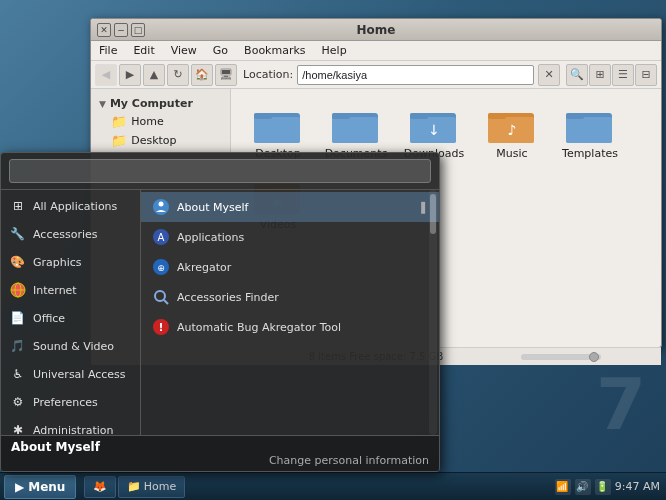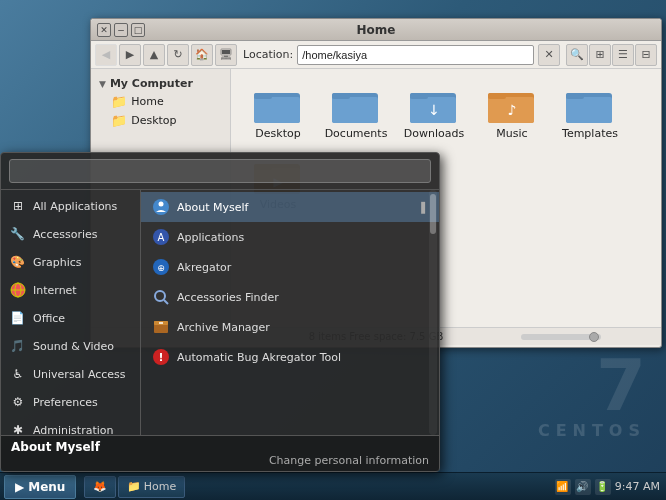--- a/index.html
+++ b/index.html
@@ -465,34 +465,41 @@
       left: 1px;
     }
   </style>
 </head>
 <body>
 
 <div class="desktop">
 
   <div class="centos-watermark">
     <div class="centos-number">7</div>
-    <div class="centos-text">CENTOS</div>
   </div>
 
   <div class="file-manager">
     <div class="window-titlebar">
       <div class="window-controls">
         <div class="win-btn">✕</div>
         <div class="win-btn">−</div>
         <div class="win-btn">□</div>
       </div>
       <div class="window-title">Home</div>
       <div style="width:48px"></div>
     </div>
 
+    <div class="menubar">
+      <span class="menubar-item">File</span>
+      <span class="menubar-item">Edit</span>
+      <span class="menubar-item">View</span>
+      <span class="menubar-item">Go</span>
+      <span class="menubar-item">Bookmarks</span>
+      <span class="menubar-item">Help</span>
+    </div>
 
     <div class="toolbar">
       <div class="tb-btn disabled">◀</div>
       <div class="tb-btn">▶</div>
       <div class="tb-btn">▲</div>
       <div class="tb-btn">↻</div>
       <div class="tb-btn">🏠</div>
       <div class="tb-btn">🖥</div>
       <div class="location-bar">
         <span class="location-label">Location:</span>
@@ -688,30 +695,20 @@
             <svg width="18" height="18" viewBox="0 0 18 18">
               <circle cx="8" cy="8" r="5" fill="none" stroke="#88aadd" stroke-width="2"></circle>
               <line x1="12" y1="12" x2="16" y2="16" stroke="#88aadd" stroke-width="2"></line>
             </svg>
           </div>
           <span>Accessories Finder</span>
         </div>
         <div class="app-item">
           <div class="app-icon">
             <svg width="18" height="18" viewBox="0 0 18 18">
-              <rect x="2" y="3" width="14" height="12" rx="1" fill="#aa6622"></rect>
-              <rect x="2" y="3" width="14" height="4" rx="1" fill="#cc8833"></rect>
-              <line x1="7" y1="5" x2="11" y2="5" stroke="white" stroke-width="1.5"></line>
-            </svg>
-          </div>
-          <span>Archive Manager</span>
-        </div>
-        <div class="app-item">
-          <div class="app-icon">
-            <svg width="18" height="18" viewBox="0 0 18 18">
               <circle cx="9" cy="9" r="8" fill="#cc2222"></circle>
               <text x="9" y="13" text-anchor="middle" fill="white" font-size="11" font-weight="bold">!</text>
             </svg>
           </div>
           <span>Automatic Bug Akregator Tool</span>
         </div>
         <div class="app-item">
           
           
         </div>

